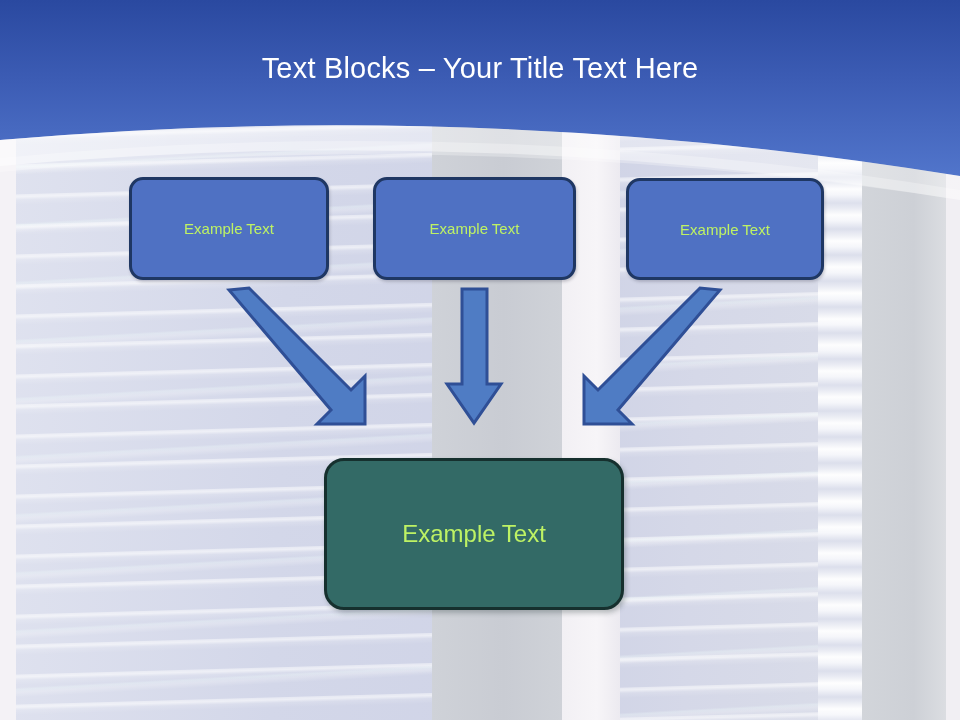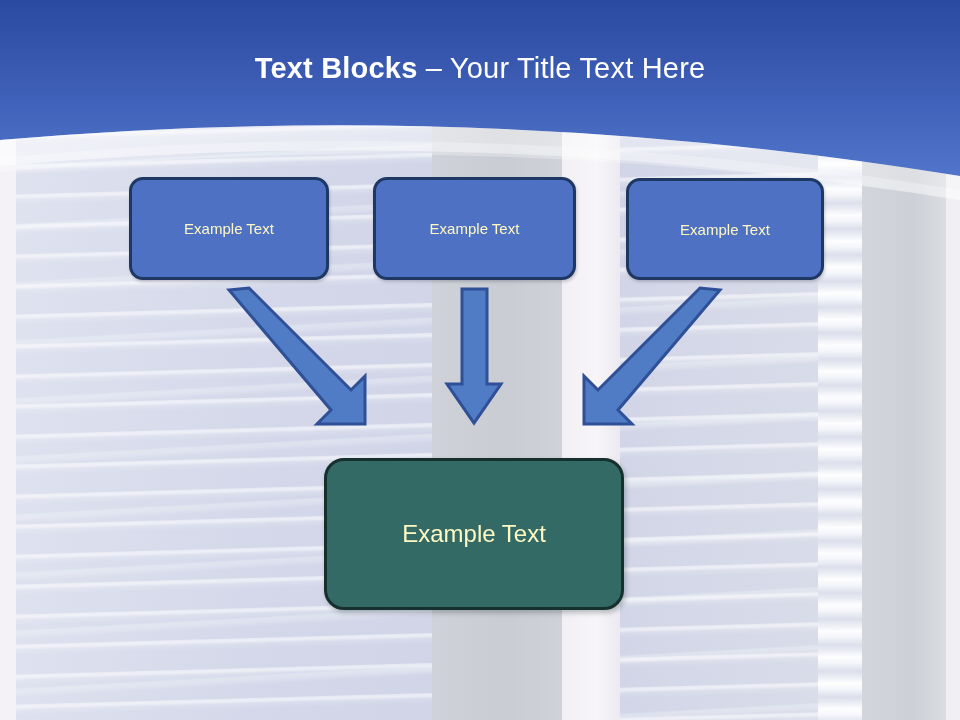--- a/index.html
+++ b/index.html
@@ -101,30 +101,30 @@
     position: absolute;
     top: 52px;
     left: 0; right: 0;
     text-align: center;
     color: #ffffff;
     font-size: 29px;
     letter-spacing: .2px;
     white-space: nowrap;
     z-index: 5;
   }
-  .title .strong { font-weight: bold; }
+  .title .strong { font-weight: normal; }
   .title .light  { font-weight: normal; }
 
   
   .box {
     position: absolute;
     display: flex;
     align-items: center;
     justify-content: center;
-    color: #fef9c3;
+    color: #bef264;
     text-align: left;
     box-sizing: border-box;
   }
   .box-top {
     background: #4f71c3;
     border: 3px solid #1f3763;
     border-radius: 14px;
     font-size: 15px;
     box-shadow: 1px 2px 3px rgba(60,60,80,.25);
   }

